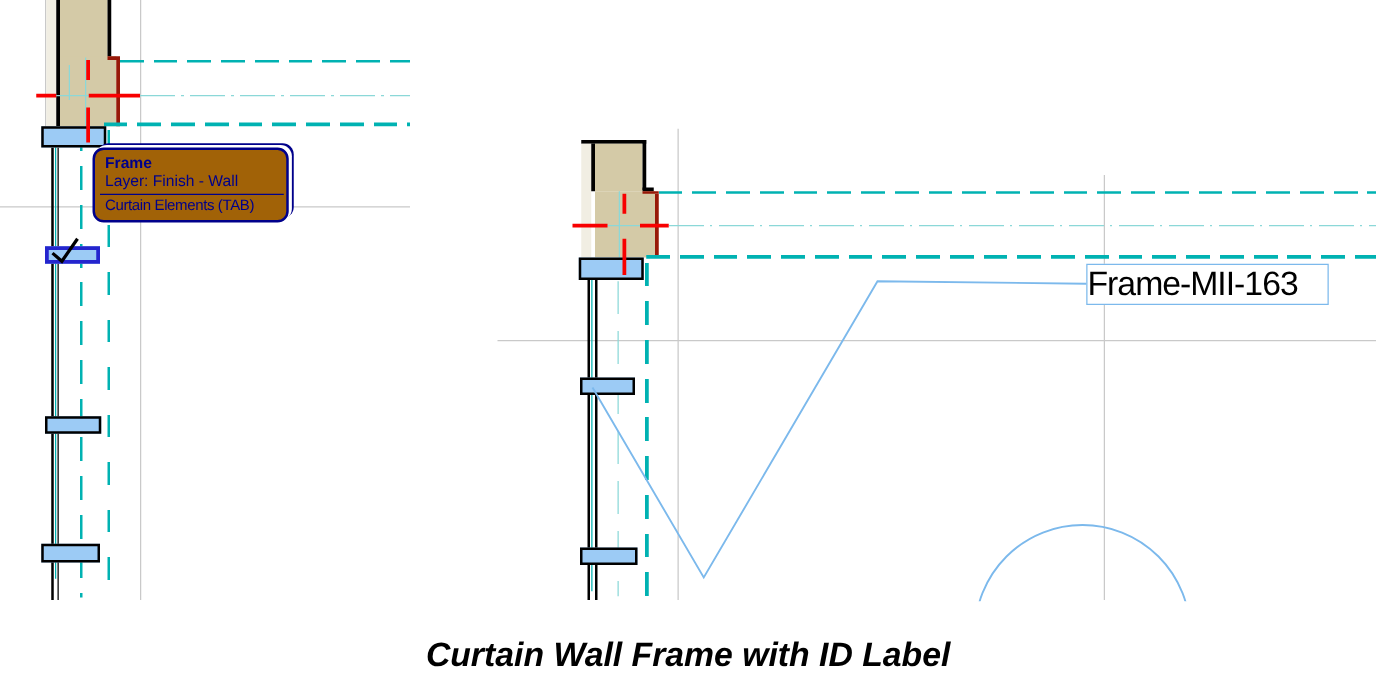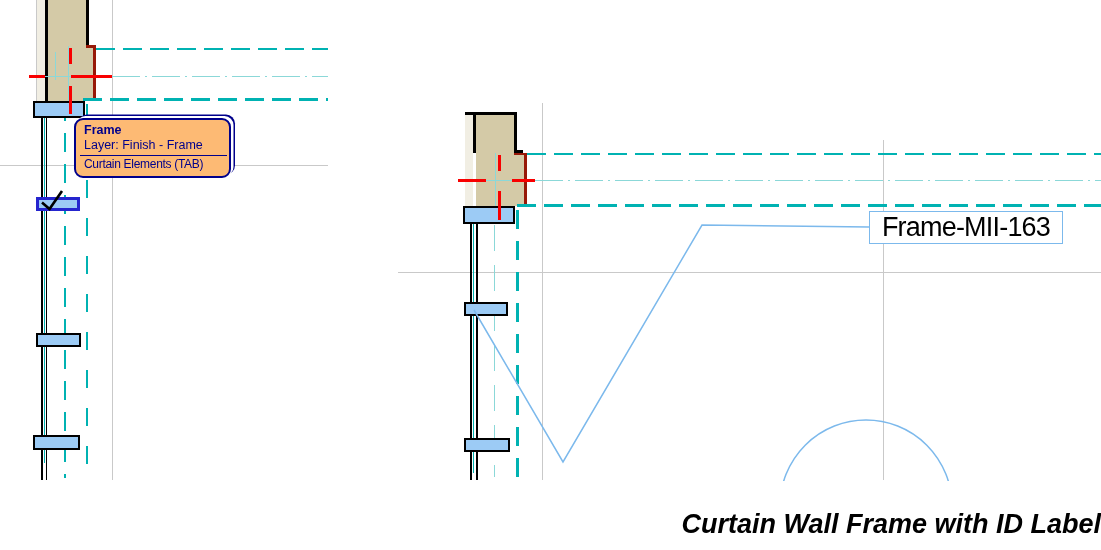--- a/index.html
+++ b/index.html
@@ -23,31 +23,31 @@
   .tealline{background:var(--guide-teal);}
   .ltteal{background:var(--guide-teal-light);}
   .dashH{background:repeating-linear-gradient(90deg,var(--guide-teal) 0 19px,transparent 19px 27px);}
   .dashDotH{background:repeating-linear-gradient(90deg,var(--guide-teal-light) 0 28px,transparent 28px 33px,var(--guide-teal-light) 33px 35px,transparent 35px 40px);}
   .dashV{background:repeating-linear-gradient(180deg,var(--guide-teal) 0 19px,transparent 19px 31px);}
   .dashV2{background:repeating-linear-gradient(180deg,var(--guide-teal) 0 18px,transparent 18px 38px);}
   .dashVlt{background:repeating-linear-gradient(180deg,var(--guide-teal-light) 0 26px,transparent 26px 40px);}
   .mullion{background:var(--frame-fill);border:2.5px solid var(--outline);box-sizing:border-box;}
   .mullion.selected{border:3px solid var(--selection-blue);}
   .tooltip{position:absolute;left:74px;top:118px;width:157px;box-sizing:border-box;
-    background:#fdba74;border:2px solid var(--tooltip-navy);border-radius:9px;
+    background:#a16207;border:2px solid var(--tooltip-navy);border-radius:9px;
     box-shadow:2.5px -2px 0 0 #ffffff,4px -3.5px 0 0 var(--tooltip-navy);
     color:var(--tooltip-navy);padding:3px 6px 4px 8px;z-index:7;line-height:15px;font-size:12.5px;}
   .tooltip .t-title{font-weight:bold;}
   .tooltip .t-sep{border-top:1.5px solid var(--tooltip-navy);margin:2px -4px 1px -4px;height:0;}
   .tooltip .t-hint{font-size:12px;letter-spacing:-0.3px;}
   .id-label{position:absolute;left:869px;top:211px;width:194px;height:33px;box-sizing:border-box;
     background:#ffffff;border:1px solid var(--leader-blue);z-index:4;
-    color:#000;font-size:27px;line-height:31px;text-align:center;letter-spacing:-0.8px;white-space:nowrap;}
+    color:#000;font-size:27px;line-height:31px;text-align:left;letter-spacing:-0.8px;white-space:nowrap;}
   .overlay{position:absolute;left:0;top:0;z-index:5;pointer-events:none;}
-  .caption{position:absolute;left:0;top:509px;width:1101px;text-align:right;color:#000;
+  .caption{position:absolute;left:0;top:509px;width:1101px;text-align:center;color:#000;
     font-style:italic;font-weight:600;font-size:27px;letter-spacing:0px;}
 </style>
 </head>
 <body>
 
 <div id="stage">
 
   <div class="abs grid" style="left:36px;top:0;width:1px;height:102px;"></div>
   <div class="abs grid" style="left:111.5px;top:0;width:1px;height:480px;"></div>
   <div class="abs grid" style="left:0;top:164.5px;width:328px;height:1px;"></div>
@@ -121,19 +121,19 @@
   <div class="id-label">Frame-MII-163</div>
 
   <svg class="overlay" width="1101" height="481" viewBox="0 0 1101 481">
     <polyline points="474,310 563,462 702,225 869,227" fill="none" stroke="#7CB9EC" stroke-width="1.5"></polyline>
     <circle cx="866" cy="506" r="86" fill="none" stroke="#7CB9EC" stroke-width="1.5"></circle>
     <path d="M42,202.5 L49.5,209 L62,191" fill="none" stroke="#000000" stroke-width="2.6"></path>
   </svg>
 
   <div class="tooltip">
     <div class="t-title">Frame</div>
-    <div class="t-layer">Layer: Finish - Frame</div>
+    <div class="t-layer">Layer: Finish - Wall</div>
     <div class="t-sep"></div>
     <div class="t-hint">Curtain Elements (TAB)</div>
   </div>
 
   <div class="caption">Curtain Wall Frame with ID Label</div>
 </div>
 
 </body></html>

